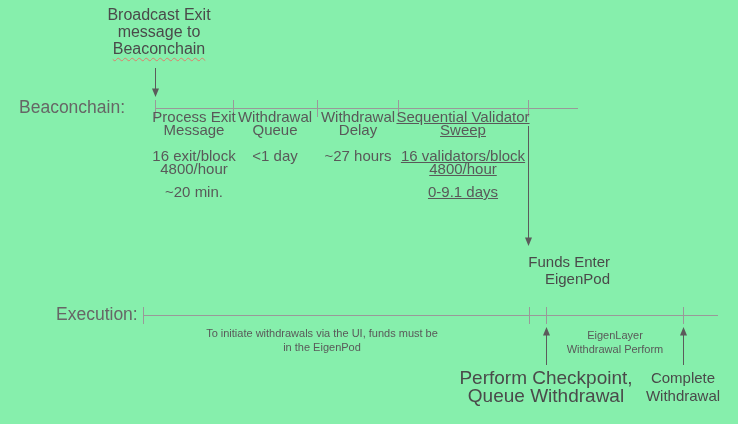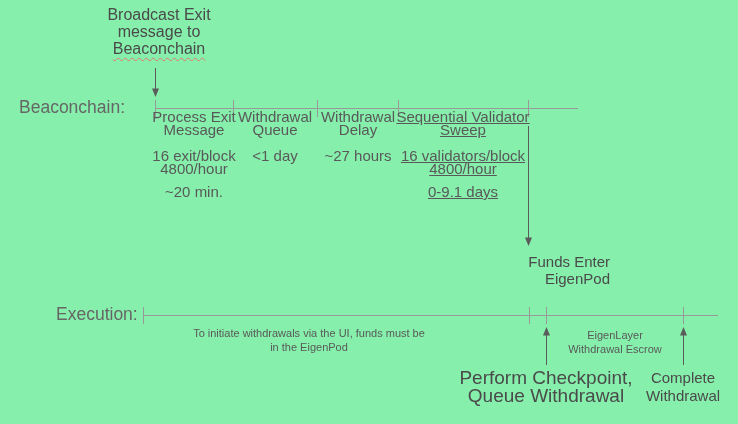--- a/index.html
+++ b/index.html
@@ -45,21 +45,21 @@
   .col-0 { left:134px; }
   .col-1 { left:215px; }
   .col-2 { left:298px; width:120px; }
   .col-3 { left:393px; width:140px;text-decoration:underline; }
 
   .funds-enter {
     left:450px; top:253px; width:160px;
     font-size:15px; line-height:17px; color:#4a4a4a;text-align:right;
   }
   .exec-note {
-    left:159px; top:327px; width:300px;
+    left:172px; top:327px; width:300px;
     font-size:11px; line-height:13.5px; color:#595959;
   }
   .escrow-label {
     left:535px; top:329px; width:160px;
     font-size:11px; line-height:13.5px; color:#595959;
   }
   .checkpoint-label {
     left:446px; top:369px; width:200px;
     font-size:19px; line-height:17.5px; color:#4a4a4a;
   }
@@ -142,19 +142,19 @@
 4800/hour</div>
     <div class="seg-duration">0-9.1 days</div>
   </div>
 
   <div class="abs funds-enter center pre">Funds Enter
 EigenPod</div>
 
   <div class="abs exec-note center pre">To initiate withdrawals via the UI, funds must be
 in the EigenPod</div>
   <div class="abs escrow-label center pre">EigenLayer
-Withdrawal Escrow</div>
+Withdrawal Perform</div>
   <div class="abs checkpoint-label center pre">Perform Checkpoint,
 Queue Withdrawal</div>
   <div class="abs complete-label center pre">Complete
 Withdrawal</div>
 
 </div>
 
 </body></html>

